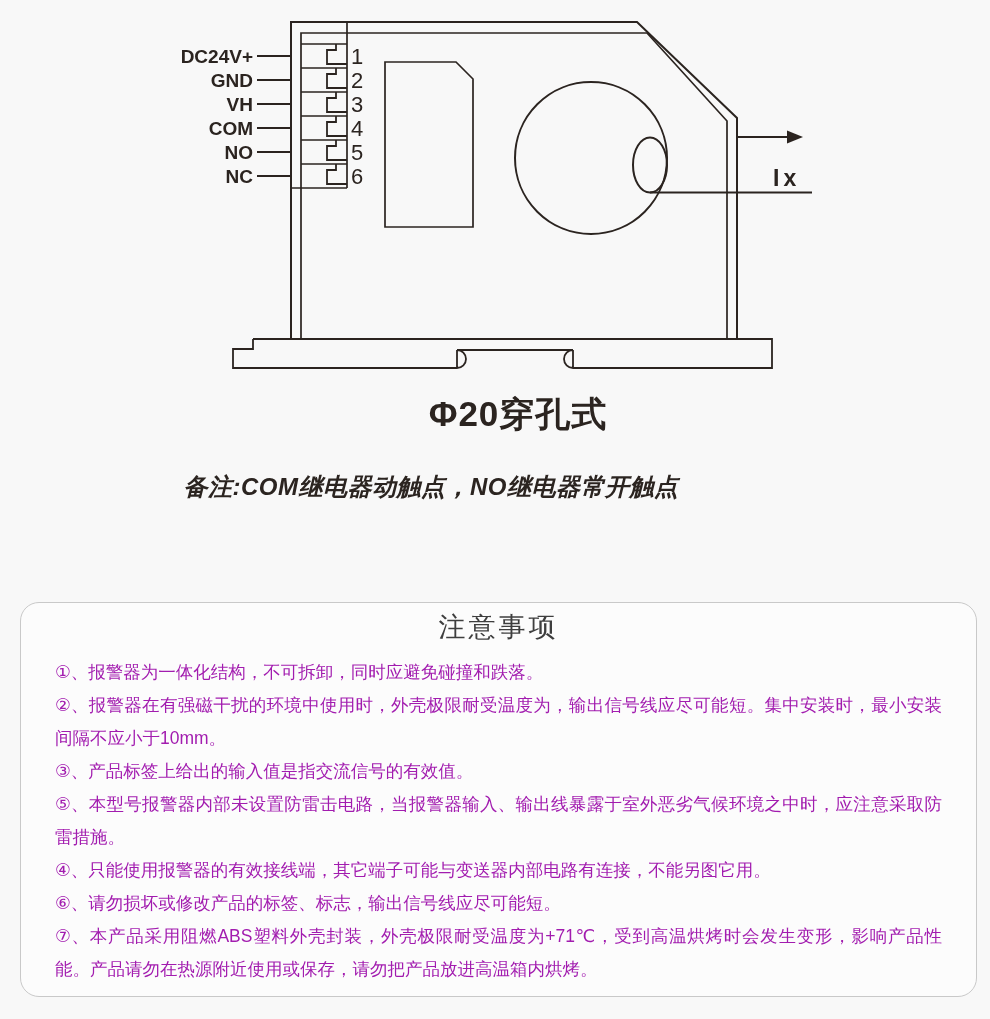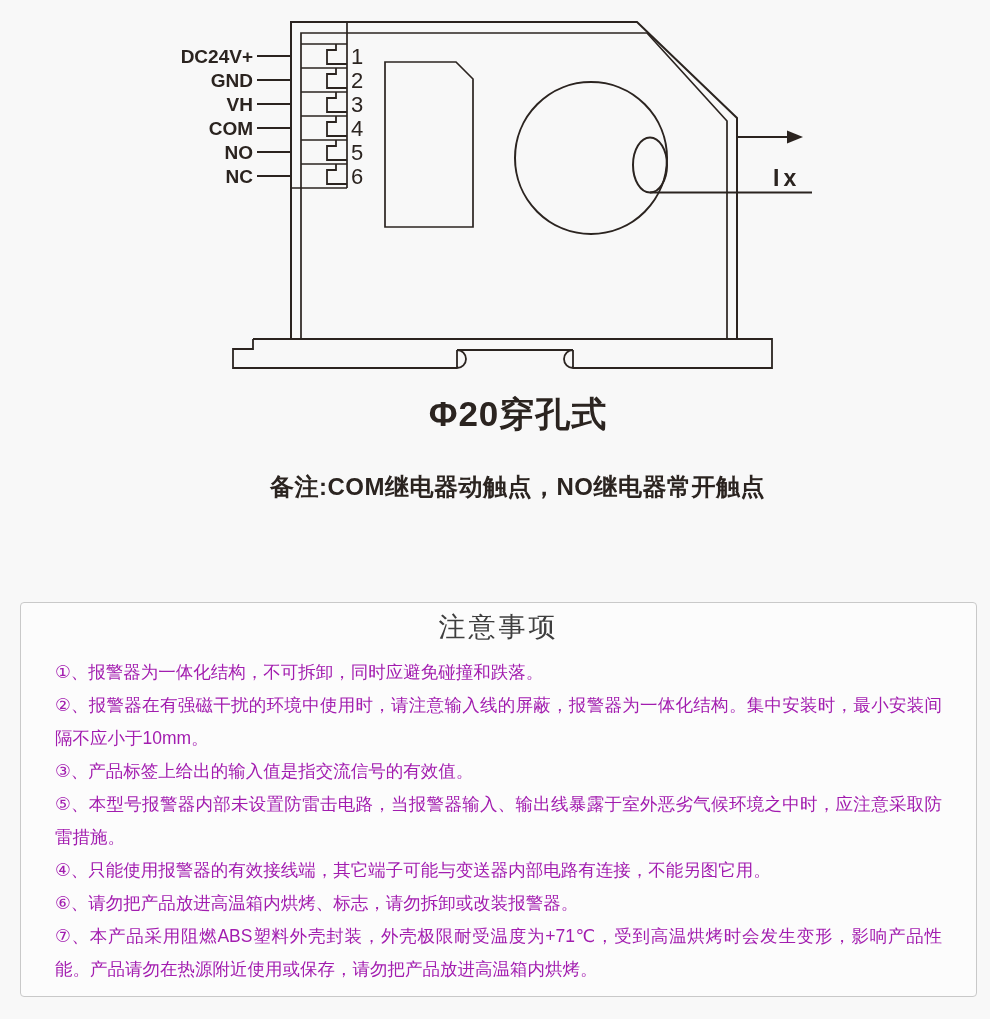--- a/index.html
+++ b/index.html
@@ -21,33 +21,34 @@
   
   #diagram-title{
     left:28px;top:394px;width:980px;
     text-align:center;
     font-size:35px;font-weight:600;
     letter-spacing:1px;line-height:40px;
     color:#2b2420;
   }
   
   #remark{
-    left:65px;top:471px;width:700px;
-    text-align:right;
+    left:81px;top:471px;width:700px;
+    text-align:center;
     font-size:24px;font-weight:bold;
     line-height:31px;letter-spacing:0.5px;
     color:#2b2420;
+    font-style:italic;
   }
   
   #notice-box{
     left:20px;top:602px;
     width:955px;height:393px;
     background:#fcfcfc;
     border:1px solid #c9c9c9;
-    border-radius:4px;
+    border-radius:19px;
   }
   #notice-title{
     margin-top:9px;
     text-align:center;
     font-size:27px;font-weight:400;
     letter-spacing:3px;line-height:30px;
     color:#3e3e3e;
   }
   #notice-items{
     margin:14px 34px 0 34px;
@@ -120,20 +121,20 @@
 <div class="abs" id="diagram-title">Φ20穿孔式</div>
 
 <div class="abs" id="remark">
   <div>备注:COM继电器动触点，NO继电器常开触点</div>
 </div>
 
 <div class="abs" id="notice-box">
   <div id="notice-title">注意事项</div>
   <div id="notice-items">
     <p>①、报警器为一体化结构，不可拆卸，同时应避免碰撞和跌落。</p>
-    <p>②、报警器在有强磁干扰的环境中使用时，请注意输入线的屏蔽，报警器为一体化结构。集中安装时，最小安装间隔不应小于10mm。</p>
+    <p>②、报警器在有强磁干扰的环境中使用时，外壳极限耐受温度为，输出信号线应尽可能短。集中安装时，最小安装间隔不应小于10mm。</p>
     <p>③、产品标签上给出的输入值是指交流信号的有效值。</p>
     <p>⑤、本型号报警器内部未设置防雷击电路，当报警器输入、输出线暴露于室外恶劣气候环境之中时，应注意采取防雷措施。</p>
     <p>④、只能使用报警器的有效接线端，其它端子可能与变送器内部电路有连接，不能另图它用。</p>
-    <p>⑥、请勿把产品放进高温箱内烘烤、标志，请勿拆卸或改装报警器。</p>
+    <p>⑥、请勿损坏或修改产品的标签、标志，输出信号线应尽可能短。</p>
     <p>⑦、本产品采用阻燃ABS塑料外壳封装，外壳极限耐受温度为+71℃，受到高温烘烤时会发生变形，影响产品性能。产品请勿在热源附近使用或保存，请勿把产品放进高温箱内烘烤。</p>
   </div>
 </div>
 
 </body></html>

